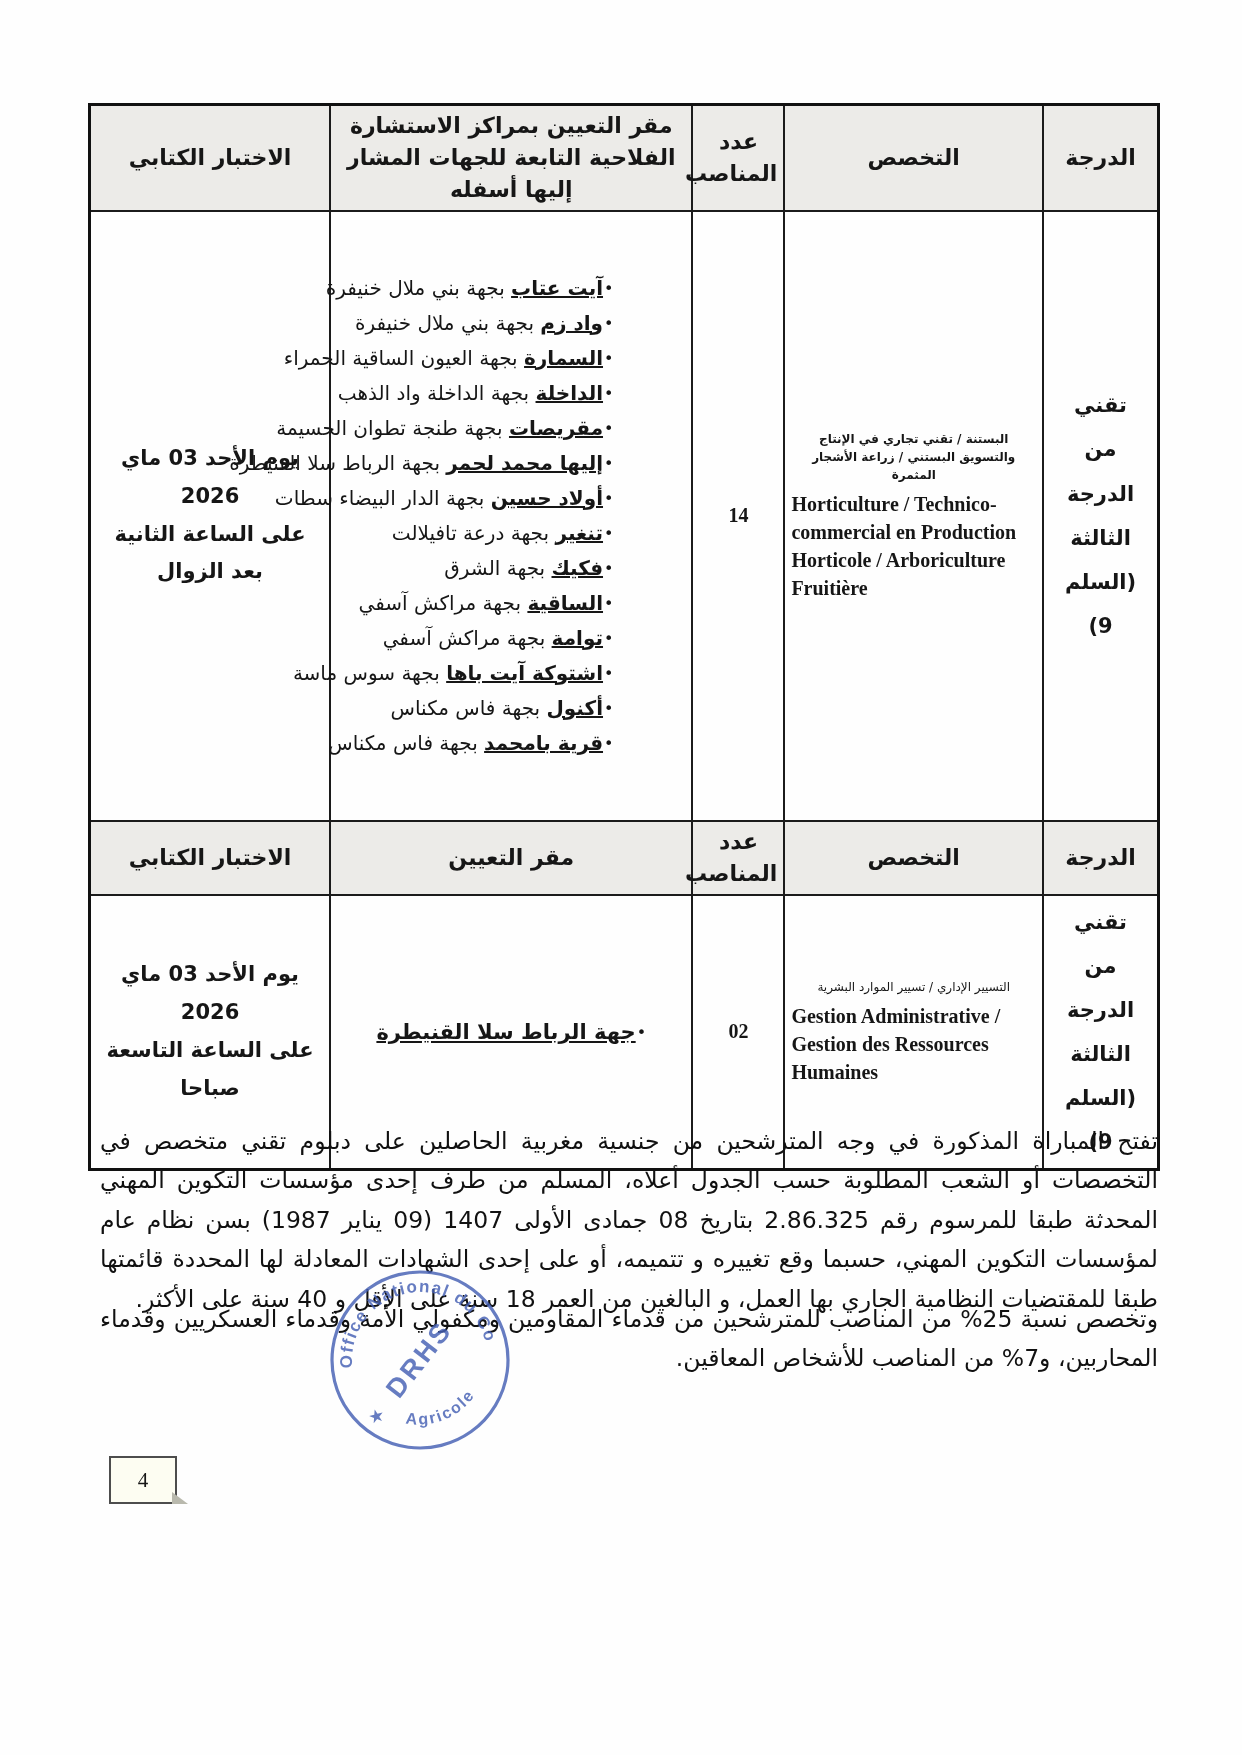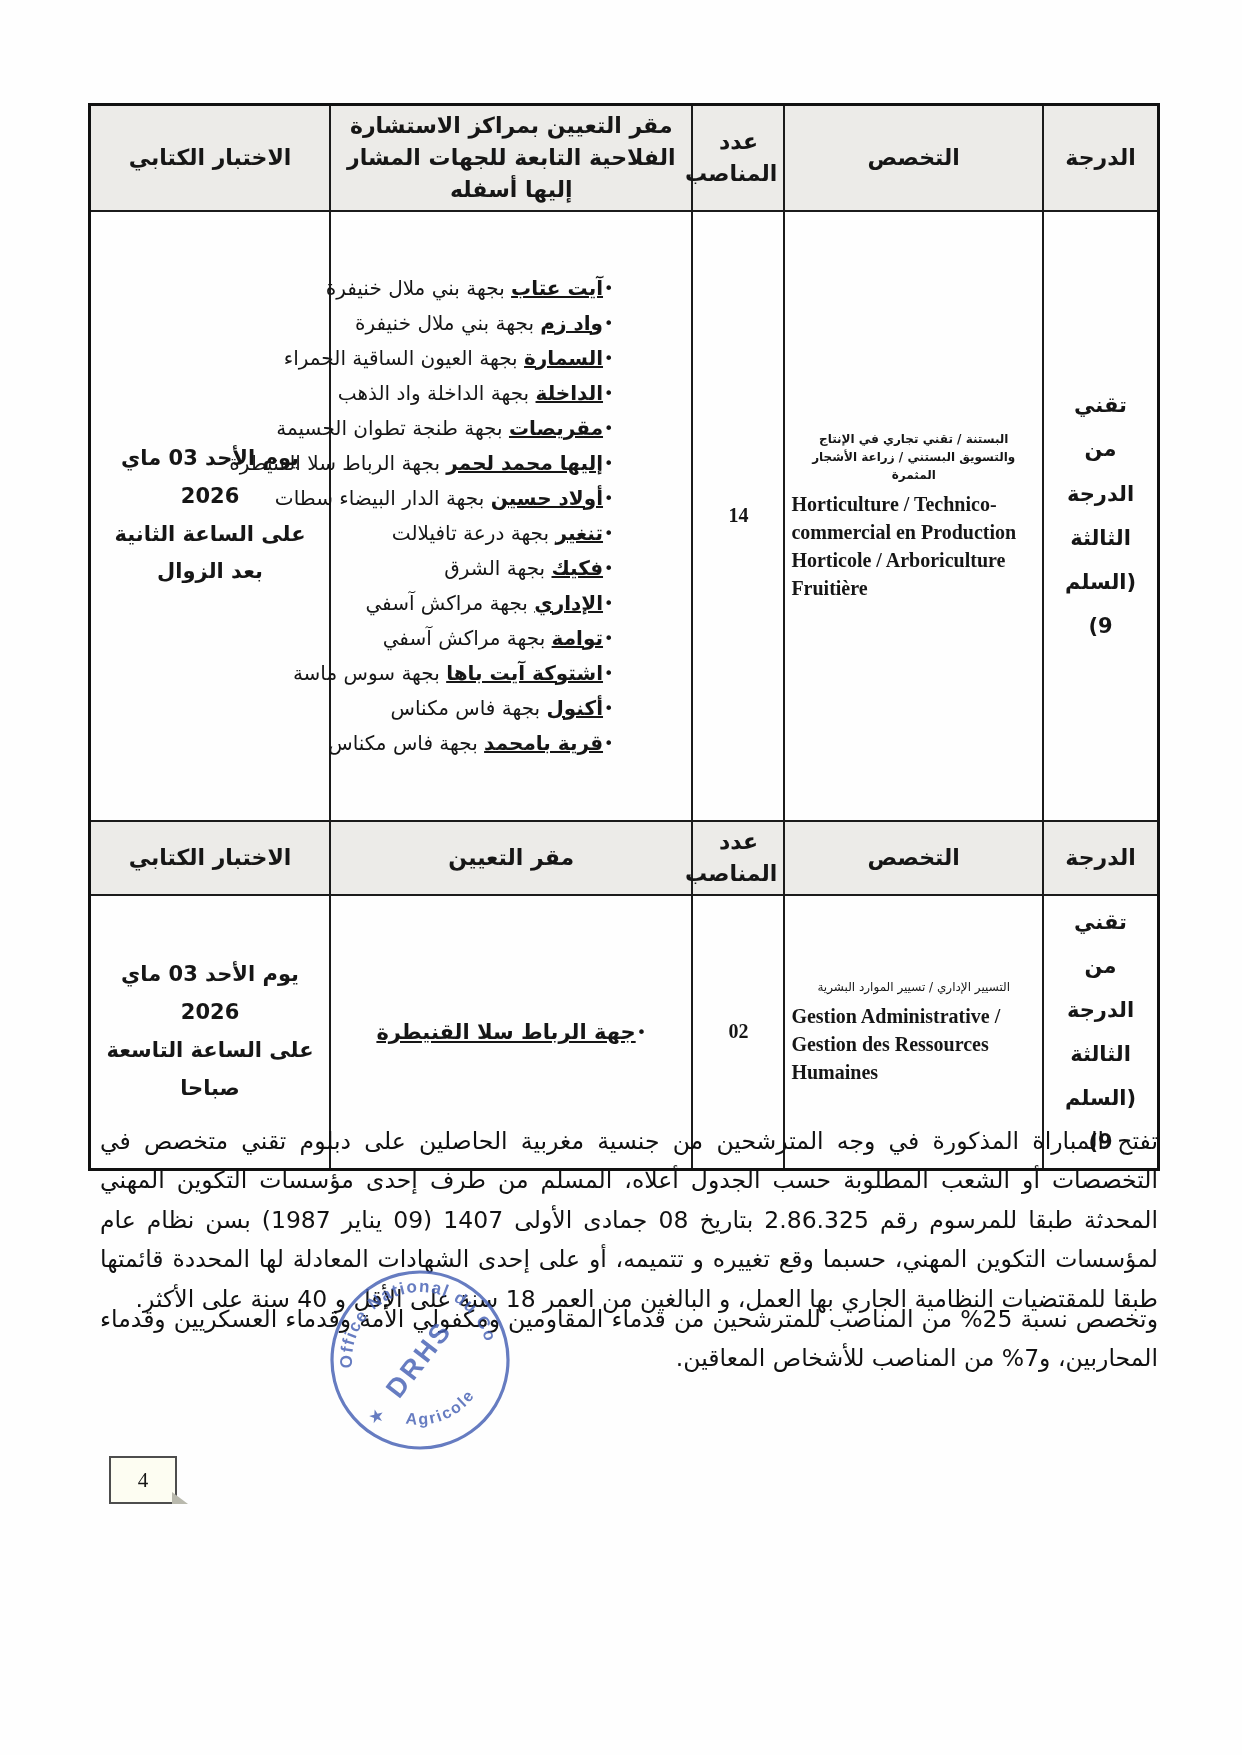--- a/index.html
+++ b/index.html
@@ -142,21 +142,21 @@
         <ul class="loc-list">
           <li><span class="bullet">•</span><span class="loc-name">آيت عتاب</span><span class="loc-region"> بجهة بني ملال خنيفرة</span></li>
           <li><span class="bullet">•</span><span class="loc-name">واد زم</span><span class="loc-region"> بجهة بني ملال خنيفرة</span></li>
           <li><span class="bullet">•</span><span class="loc-name">السمارة</span><span class="loc-region"> بجهة العيون الساقية الحمراء</span></li>
           <li><span class="bullet">•</span><span class="loc-name">الداخلة</span><span class="loc-region"> بجهة الداخلة واد الذهب</span></li>
           <li><span class="bullet">•</span><span class="loc-name">مقريصات</span><span class="loc-region"> بجهة طنجة تطوان الحسيمة</span></li>
           <li><span class="bullet">•</span><span class="loc-name">إليها محمد لحمر</span><span class="loc-region"> بجهة الرباط سلا القنيطرة</span></li>
           <li><span class="bullet">•</span><span class="loc-name">أولاد حسين</span><span class="loc-region"> بجهة الدار البيضاء سطات</span></li>
           <li><span class="bullet">•</span><span class="loc-name">تنغير</span><span class="loc-region"> بجهة درعة تافيلالت</span></li>
           <li><span class="bullet">•</span><span class="loc-name">فكيك</span><span class="loc-region"> بجهة الشرق</span></li>
-          <li><span class="bullet">•</span><span class="loc-name">الإداري</span><span class="loc-region"> بجهة مراكش آسفي</span></li>
+          <li><span class="bullet">•</span><span class="loc-name">الساقية</span><span class="loc-region"> بجهة مراكش آسفي</span></li>
           <li><span class="bullet">•</span><span class="loc-name">توامة</span><span class="loc-region"> بجهة مراكش آسفي</span></li>
           <li><span class="bullet">•</span><span class="loc-name">اشتوكة آيت باها</span><span class="loc-region"> بجهة سوس ماسة</span></li>
           <li><span class="bullet">•</span><span class="loc-name">أكنول</span><span class="loc-region"> بجهة فاس مكناس</span></li>
           <li><span class="bullet">•</span><span class="loc-name">قرية بامحمد</span><span class="loc-region"> بجهة فاس مكناس</span></li>
         </ul>
       </td>
       <td class="exam-cell">
         <div>يوم الأحد 03 ماي 2026</div>
         <div>على الساعة الثانية بعد الزوال</div>
       </td>

